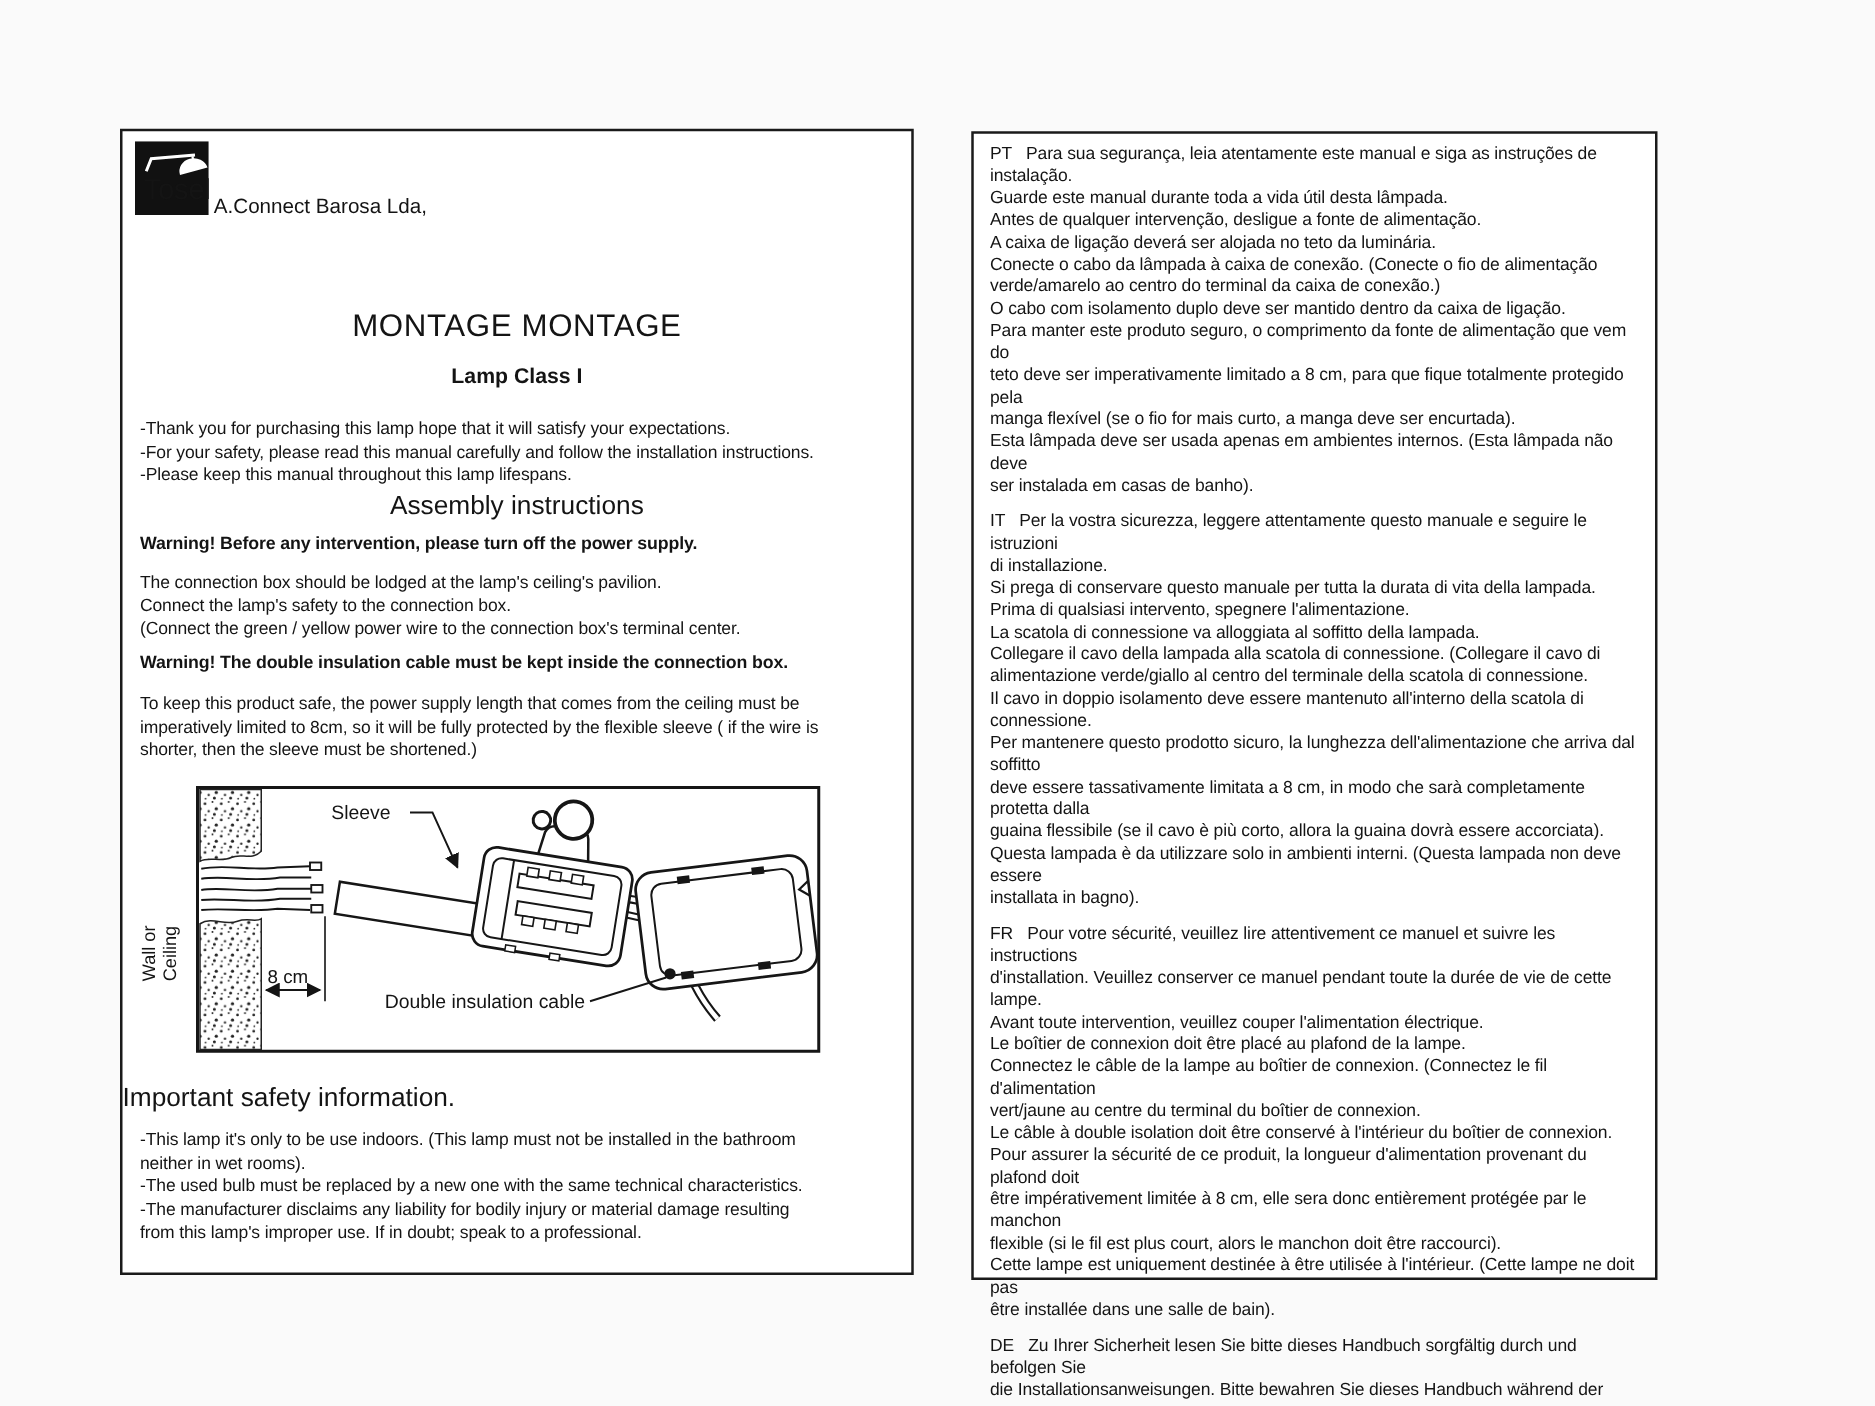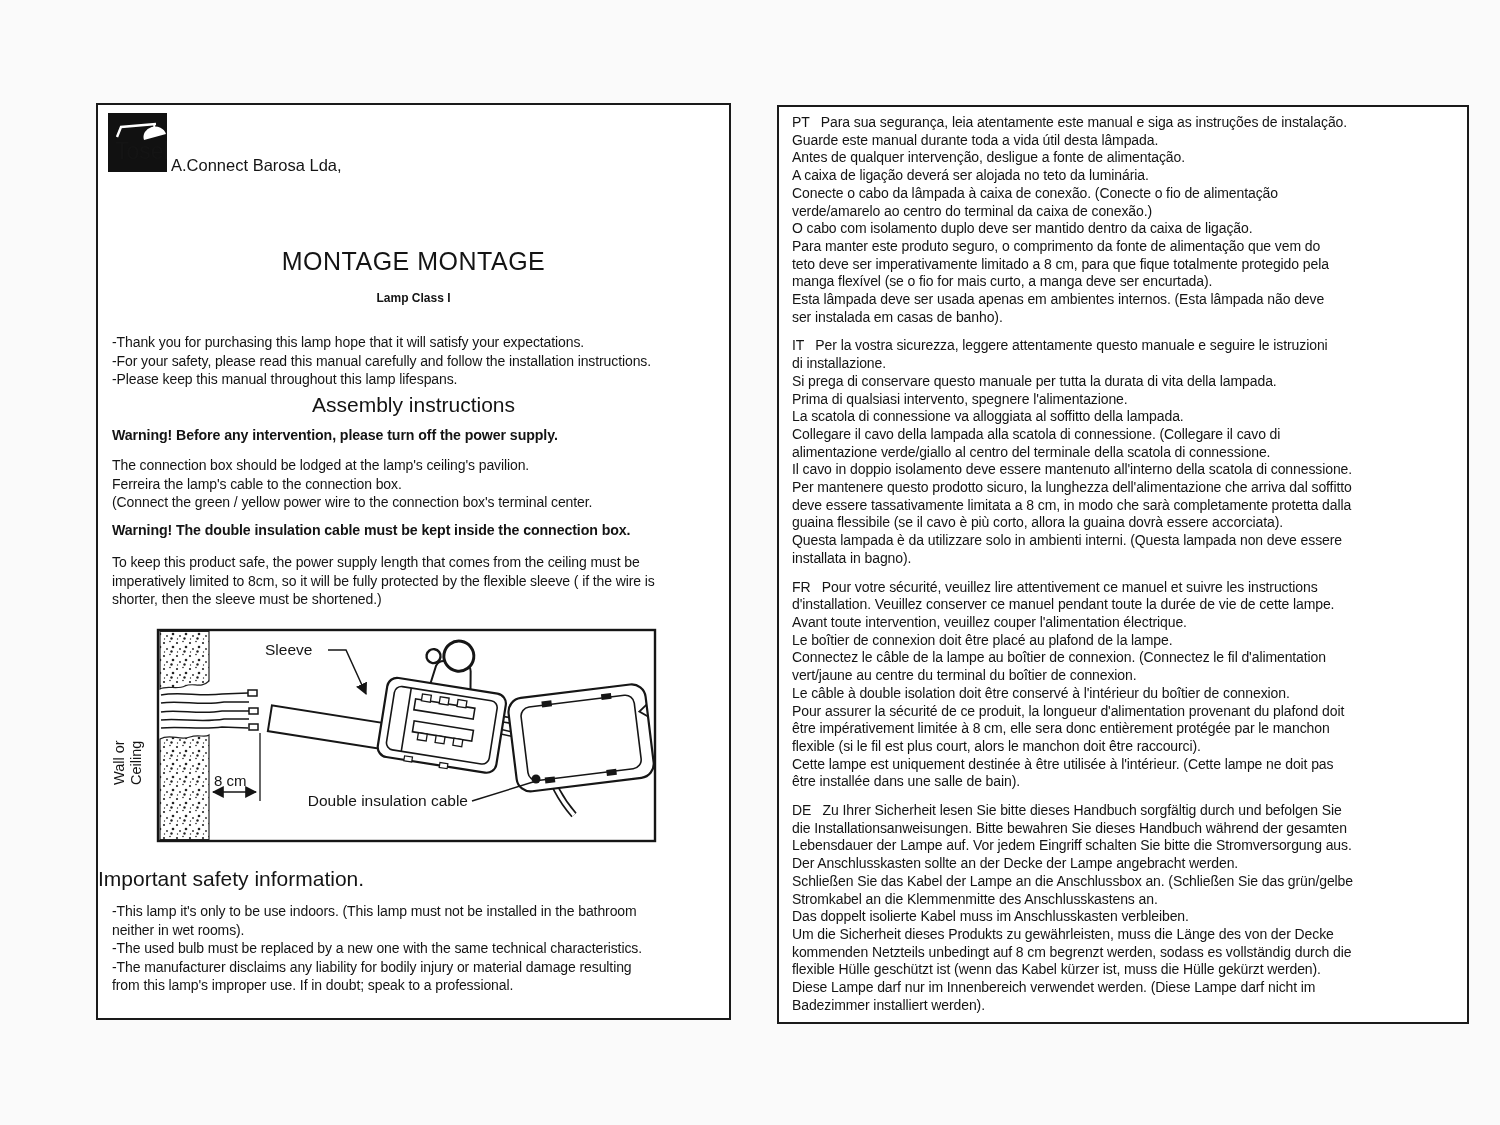--- a/index.html
+++ b/index.html
@@ -8,29 +8,29 @@
     background:#fafafa;
     font-family:"Liberation Sans", sans-serif;
     color:#141414;
     overflow:hidden;
   }
   .page {
     position:absolute; background:#ffffff;
     border:2px solid #1a1a1a; box-sizing:border-box;
   }
   #page-left  { left:96px;  top:103px; width:635px; height:917px; }
-  #page-right { left:777px; top:105px; width:692px; height:919px; }
+  #page-right { left:777px; top:105px; width:549px; height:919px; }
   .abs { position:absolute; }
 
   
   .logo-box { left:10px; top:8px; width:59px; height:59px; }
   .company-name { left:73px; top:51px; font-size:16.5px; }
   .address { left:9px; top:74px; font-size:16.5px; line-height:21px; white-space:pre-wrap; }
   .doc-title { left:0; top:142px; width:100%; text-align:center; font-size:25px; letter-spacing:0.5px; }
-  .subtitle { left:0; top:186px; width:100%; text-align:center; font-size:12px; font-weight:bold; }
+  .subtitle { left:0; top:186px; width:100%; text-align:center; font-size:17px; font-weight:bold; }
   .body-text { font-size:14px; line-height:18.5px; white-space:pre-wrap; letter-spacing:-0.1px; }
   .intro { left:14px; right:10px; top:228px; }
   .assembly-head { left:0; top:288px; width:100%; text-align:center; font-size:21px; }
   .warning { font-weight:bold; font-size:14.2px; letter-spacing:-0.1px; white-space:pre-wrap; }
   .warning1 { left:14px; right:10px; top:322px; }
   .conn { left:14px; right:10px; top:351px; }
   .warning2 { left:14px; right:10px; top:417px; }
   .safety-par { left:14px; right:10px; top:448px; }
   .diagram { left:12px; top:522px; }
   .safety-head { left:0; top:762px; width:100%; text-align:left; font-size:21px; }
@@ -63,21 +63,21 @@
   <div class="abs doc-title">MONTAGE MONTAGE</div>
   <div class="abs subtitle">Lamp Class I</div>
 
   <div class="abs body-text intro">-Thank you for purchasing this lamp hope that it will satisfy your expectations.
 -For your safety, please read this manual carefully and follow the installation instructions.
 -Please keep this manual throughout this lamp lifespans.</div>
 
   <div class="abs assembly-head">Assembly instructions</div>
   <div class="abs warning warning1">Warning! Before any intervention, please turn off the power supply.</div>
   <div class="abs body-text conn">The connection box should be lodged at the lamp's ceiling's pavilion.
-Ferreira the lamp's cable to the connection box.
+Connect the lamp's safety to the connection box.
 (Connect the green / yellow power wire to the connection box's terminal center.</div>
   <div class="abs warning warning2">Warning! The double insulation cable must be kept inside the connection box.</div>
   <div class="abs body-text safety-par">To keep this product safe, the power supply length that comes from the ceiling must be
 imperatively limited to 8cm, so it will be fully protected by the flexible sleeve ( if the wire is
 shorter, then the sleeve must be shortened.)</div>
 
   <div class="abs diagram">
     <svg width="549" height="217" viewBox="0 0 549 217">
       <defs>
         <pattern id="stip" width="13" height="13" patternUnits="userSpaceOnUse">

